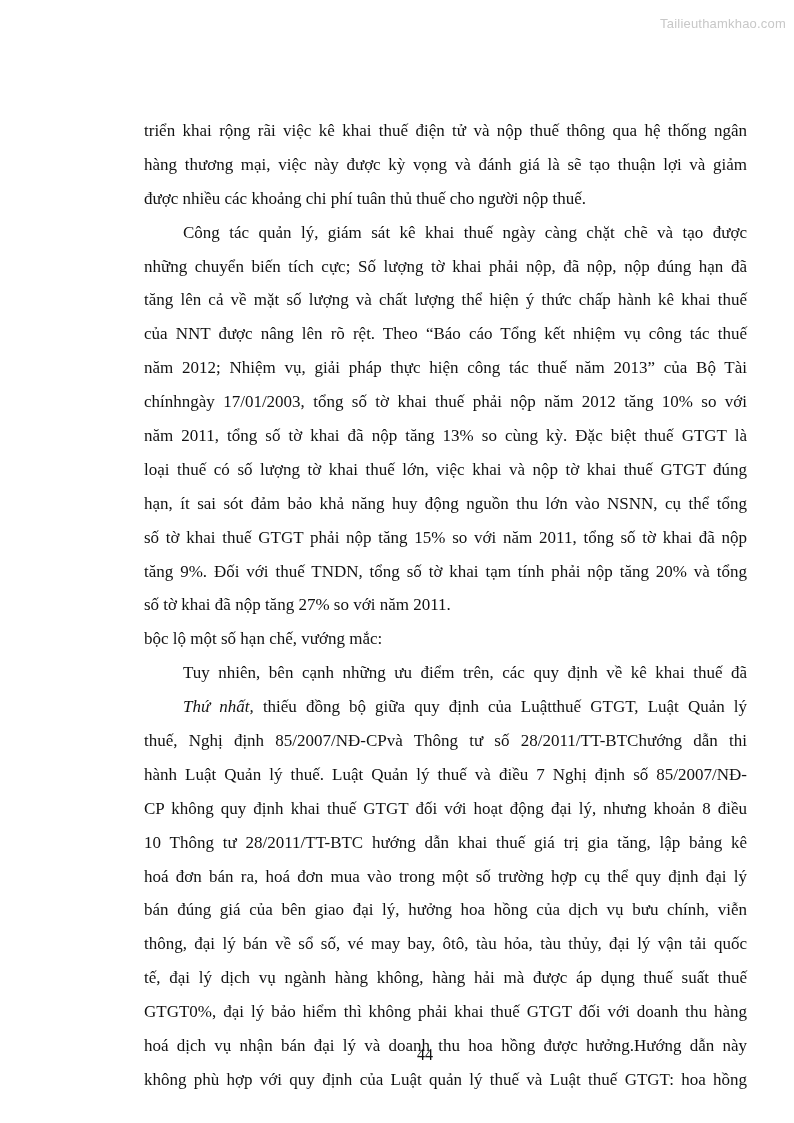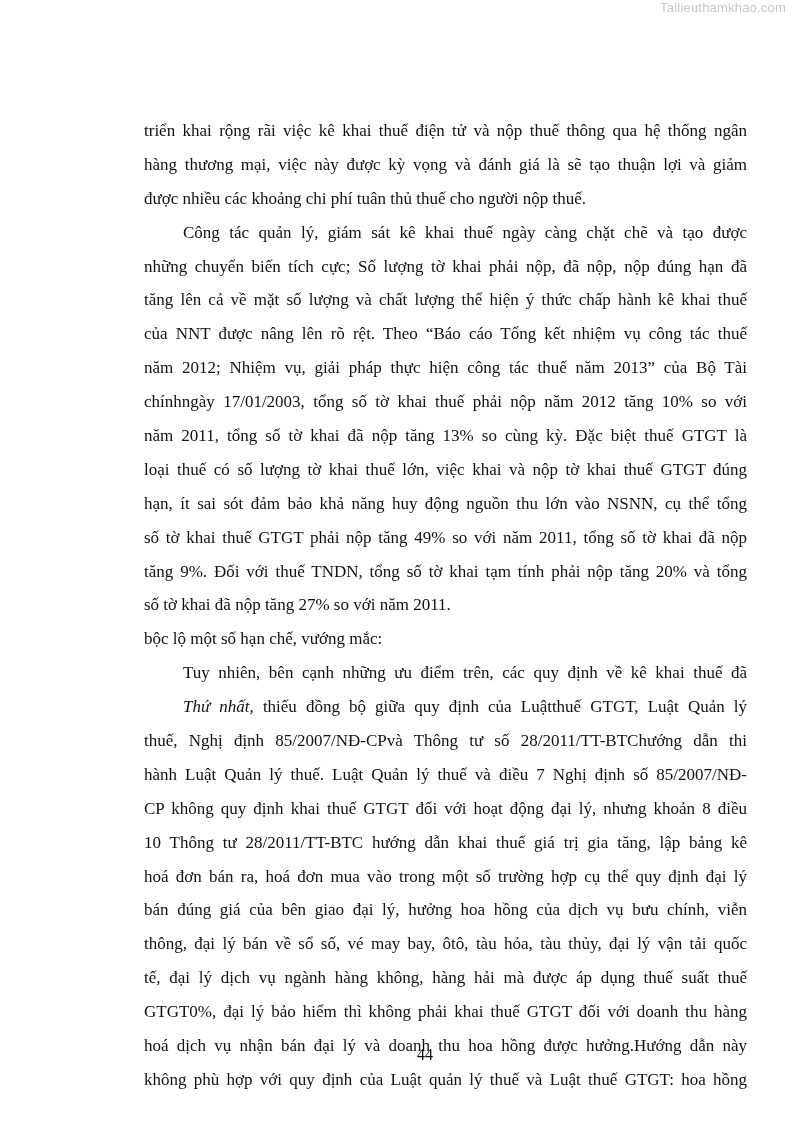--- a/index.html
+++ b/index.html
@@ -1,18 +1,18 @@
 <!DOCTYPE html>
 <html><head>
 <meta charset="utf-8">
 <style>
   html, body { margin: 0; padding: 0; background: #ffffff; }
   body { width: 794px; height: 1123px; position: relative; overflow: hidden; }
   .watermark {
-    position: absolute; top: 0; right: 8px;
+    position: absolute; top: 16px; right: 8px;
     font-family: "Liberation Sans", sans-serif; font-size: 13px;
     color: #c8c8c8; letter-spacing: 0.2px;
   }
   .page-body {
     position: absolute; left: 144px; top: 114px; width: 603px;
     font-family: "Liberation Serif", serif; font-size: 17px; color: #111;
   }
   .line {
     height: 33.9px; line-height: 33.9px; white-space: nowrap;
     text-align: justify; text-align-last: justify;
@@ -41,21 +41,21 @@
   <div>
     <div class="line indent">Công tác quản lý, giám sát kê khai thuế ngày càng chặt chẽ và tạo được</div>
     <div class="line">những chuyển biến tích cực; Số lượng tờ khai phải nộp, đã nộp, nộp đúng hạn đã</div>
     <div class="line">tăng lên cả về mặt số lượng và chất lượng thể hiện ý thức chấp hành kê khai thuế</div>
     <div class="line">của NNT được nâng lên rõ rệt. Theo “Báo cáo Tổng kết nhiệm vụ công tác thuế</div>
     <div class="line">năm 2012; Nhiệm vụ, giải pháp thực hiện công tác thuế năm 2013” của Bộ Tài</div>
     <div class="line">chínhngày 17/01/2003, tổng số tờ khai thuế phải nộp năm 2012 tăng 10% so với</div>
     <div class="line">năm 2011, tổng số tờ khai đã nộp tăng 13% so cùng kỳ. Đặc biệt thuế GTGT là</div>
     <div class="line">loại thuế có số lượng tờ khai thuế lớn, việc khai và nộp tờ khai thuế GTGT đúng</div>
     <div class="line">hạn, ít sai sót đảm bảo khả năng huy động nguồn thu lớn vào NSNN, cụ thể tổng</div>
-    <div class="line">số tờ khai thuế GTGT phải nộp tăng 49% so với năm 2011, tổng số tờ khai đã nộp</div>
+    <div class="line">số tờ khai thuế GTGT phải nộp tăng 15% so với năm 2011, tổng số tờ khai đã nộp</div>
     <div class="line">tăng 9%. Đối với thuế TNDN, tổng số tờ khai tạm tính phải nộp tăng 20% và tổng</div>
     <div class="line last">số tờ khai đã nộp tăng 27% so với năm 2011.</div>
   </div>
 
   <div>
     <div class="line last">bộc lộ một số hạn chế, vướng mắc:</div>
     <div class="line indent">Tuy nhiên, bên cạnh những ưu điểm trên, các quy định về kê khai thuế đã</div>
   </div>
 
   <div>

